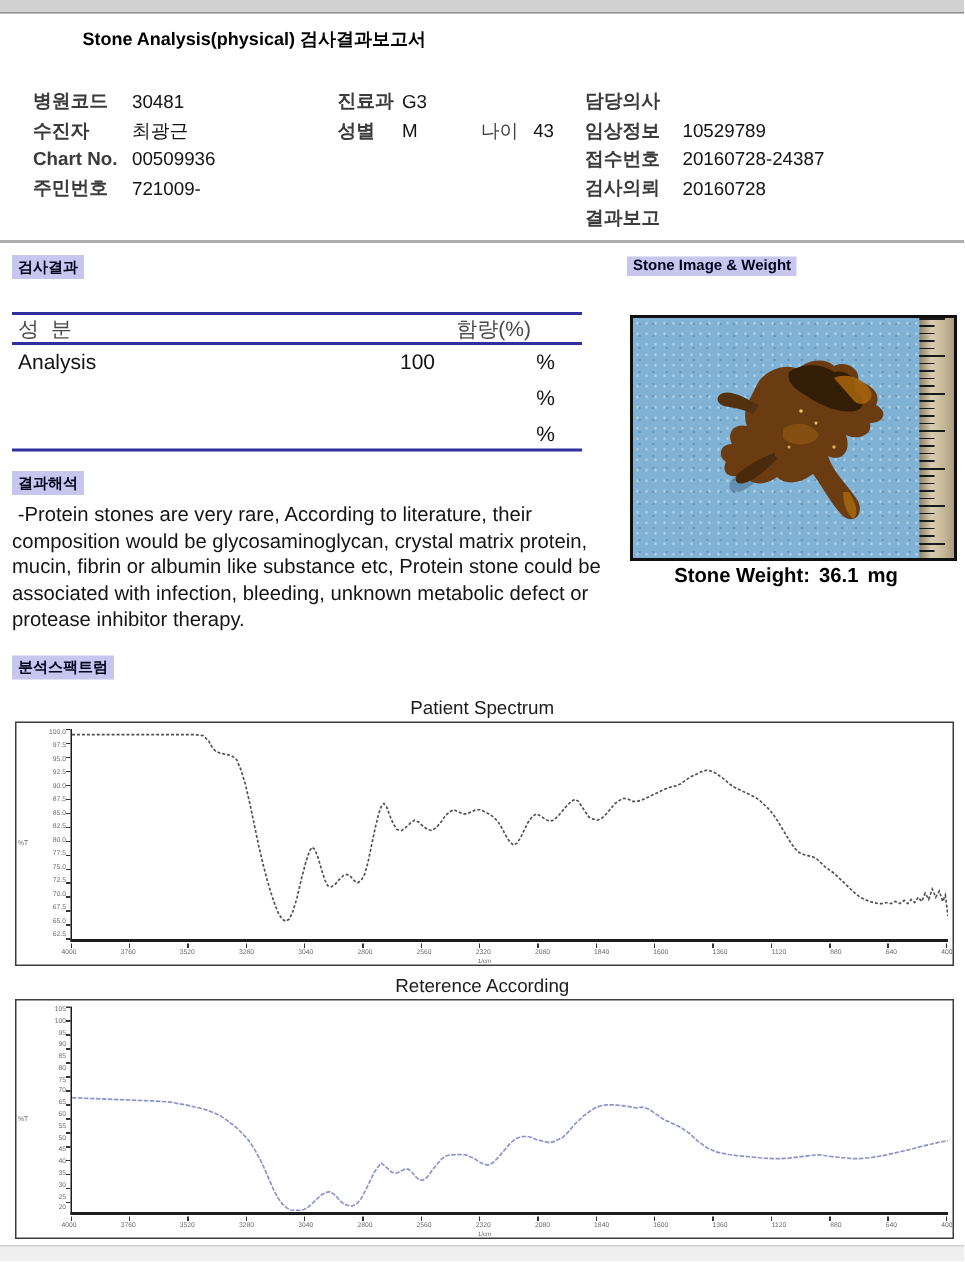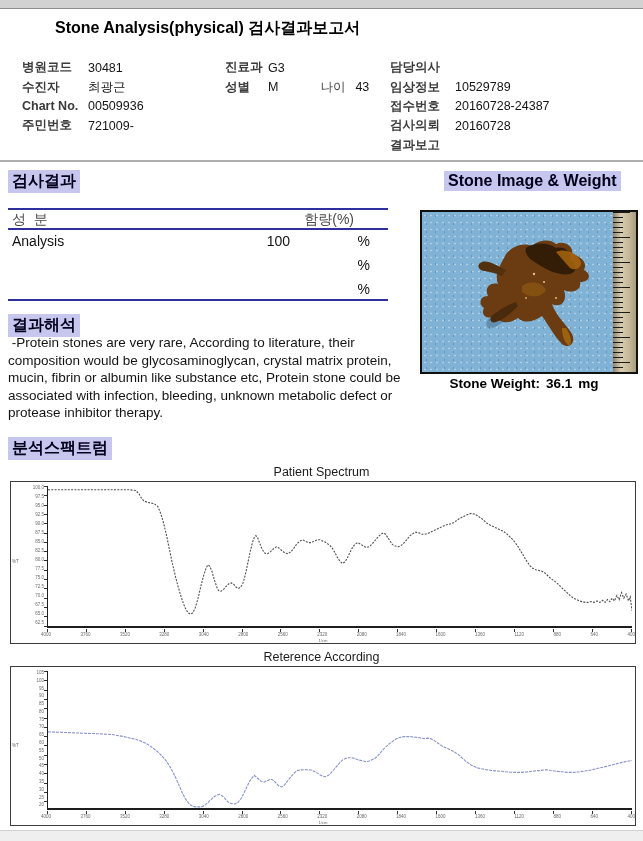--- a/index.html
+++ b/index.html
@@ -4,40 +4,40 @@
 <style>
   html,body{margin:0;padding:0;background:#fff;}
   .page{position:relative;width:643px;height:841px;background:#ffffff;
         font-family:"Liberation Sans","DejaVu Sans",sans-serif;overflow:hidden;}
 
   .top-strip{position:absolute;left:0;top:0;width:643px;height:8px;
              background:#d2d2d2;border-bottom:1px solid #8f8f8f;}
   .bottom-strip{position:absolute;left:0;top:830px;width:643px;height:11px;
              background:#efefef;border-top:1px solid #d0d0d0;}
 
-  .title{position:absolute;left:55px;top:18px;margin:0;font-size:16px;
+  .title{position:absolute;left:55px;top:18px;margin:0;font-size:12px;
          font-weight:bold;color:#000;text-align:right;}
 
   
   .info-col{position:absolute;top:58px;}
   .info-row{height:19.4px;font-size:12.5px;display:flex;align-items:center;white-space:nowrap;}
   .info-label{font-weight:bold;color:#3b3b3b;display:inline-block;}
   .info-value{color:#141414;}
   .c1{left:22px;}.c1 .info-label{width:66px;}
   .c2{left:225px;}.c2 .info-label{width:43px;}
   .c3{left:390px;}.c3 .info-label{width:65px;}
   .info-extra-label{font-weight:normal;color:#3b3b3b;margin-left:42px;}
   .info-extra-value{color:#141414;margin-left:10px;}
 
   .sep{position:absolute;left:0;top:160px;width:643px;height:2px;background:#aeaeae;}
 
-  .sec-h{position:absolute;background:#c6c6ef;font-weight:bold;font-size:16px;
+  .sec-h{position:absolute;background:#c6c6ef;font-weight:bold;font-size:10px;
          color:#00001a;padding:1px 4px;white-space:pre;}
   #sh-results{left:8px;top:170px;}
-  #sh-stone{left:444px;top:171px;}
+  #sh-stone{left:418px;top:171px;}
   #sh-interp{left:8px;top:314px;}
   #sh-spectrum{left:8px;top:437px;}
 
   
   .tline{position:absolute;background:#2f2f9d;}
   #tl1{left:8px;top:208px;width:380px;height:2px;}
   #tl2{left:8px;top:228px;width:380px;height:2px;}
   #tl3{left:8px;top:299px;width:380px;height:2px;}
   .rt-headrow{position:absolute;left:8px;top:211px;width:380px;height:19px;font-size:14px;color:#4a4a4a;}
   .rt-col1h{position:absolute;left:4px;white-space:pre;}

